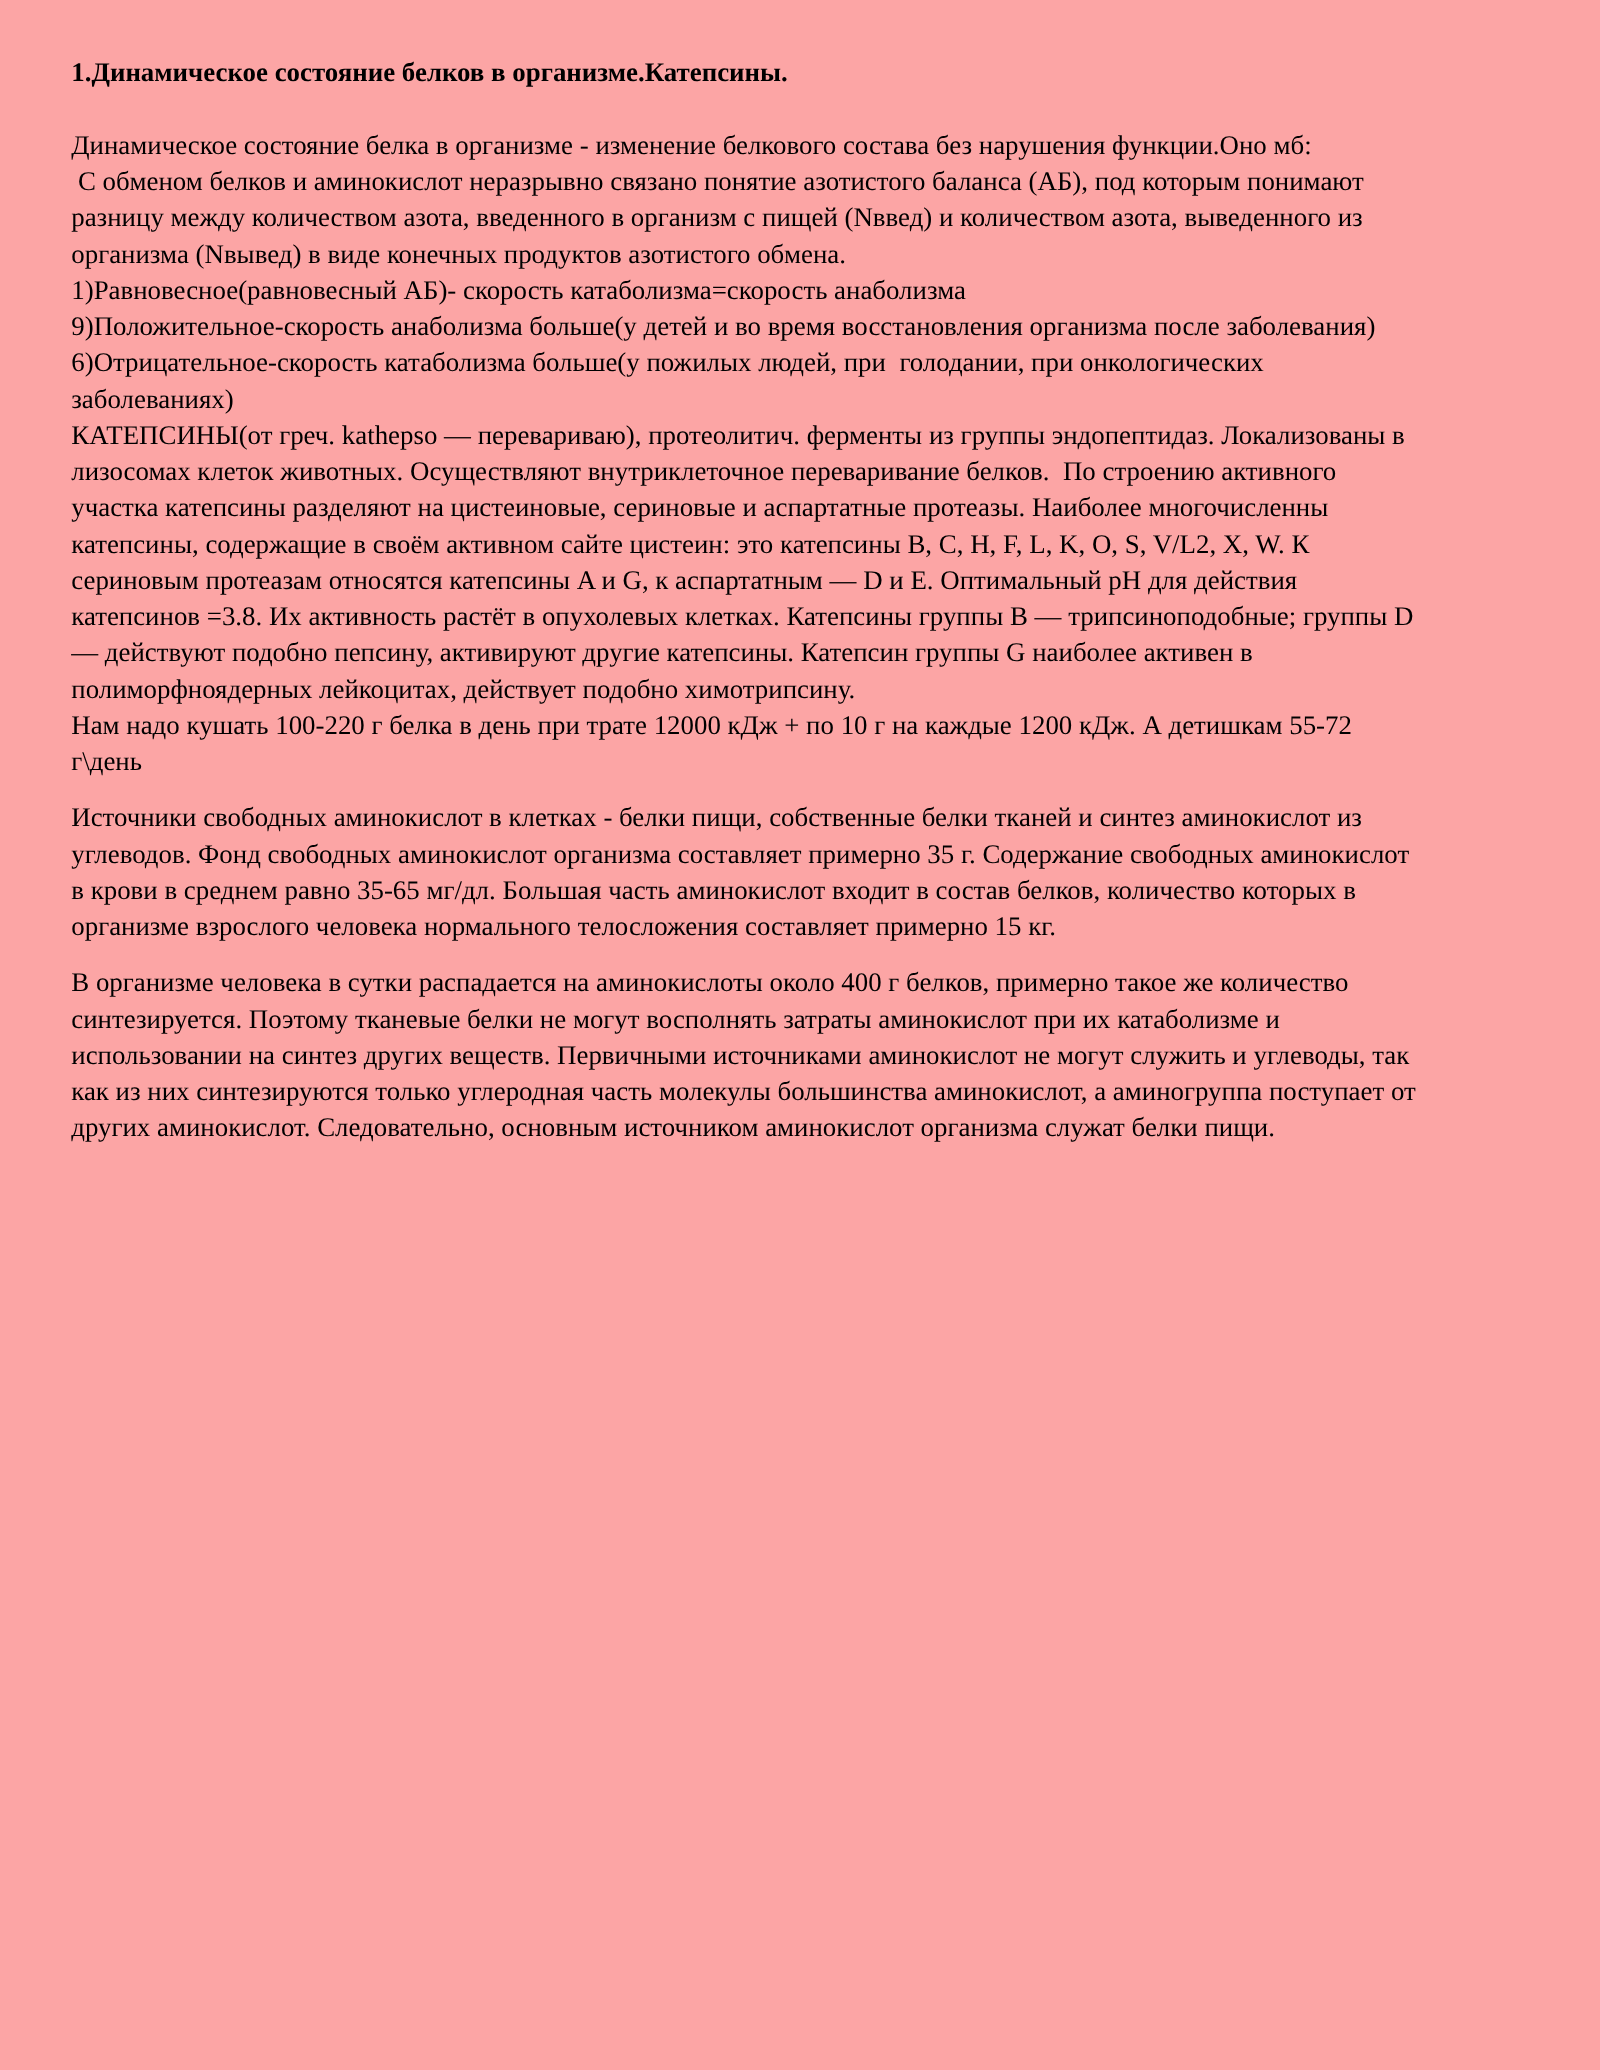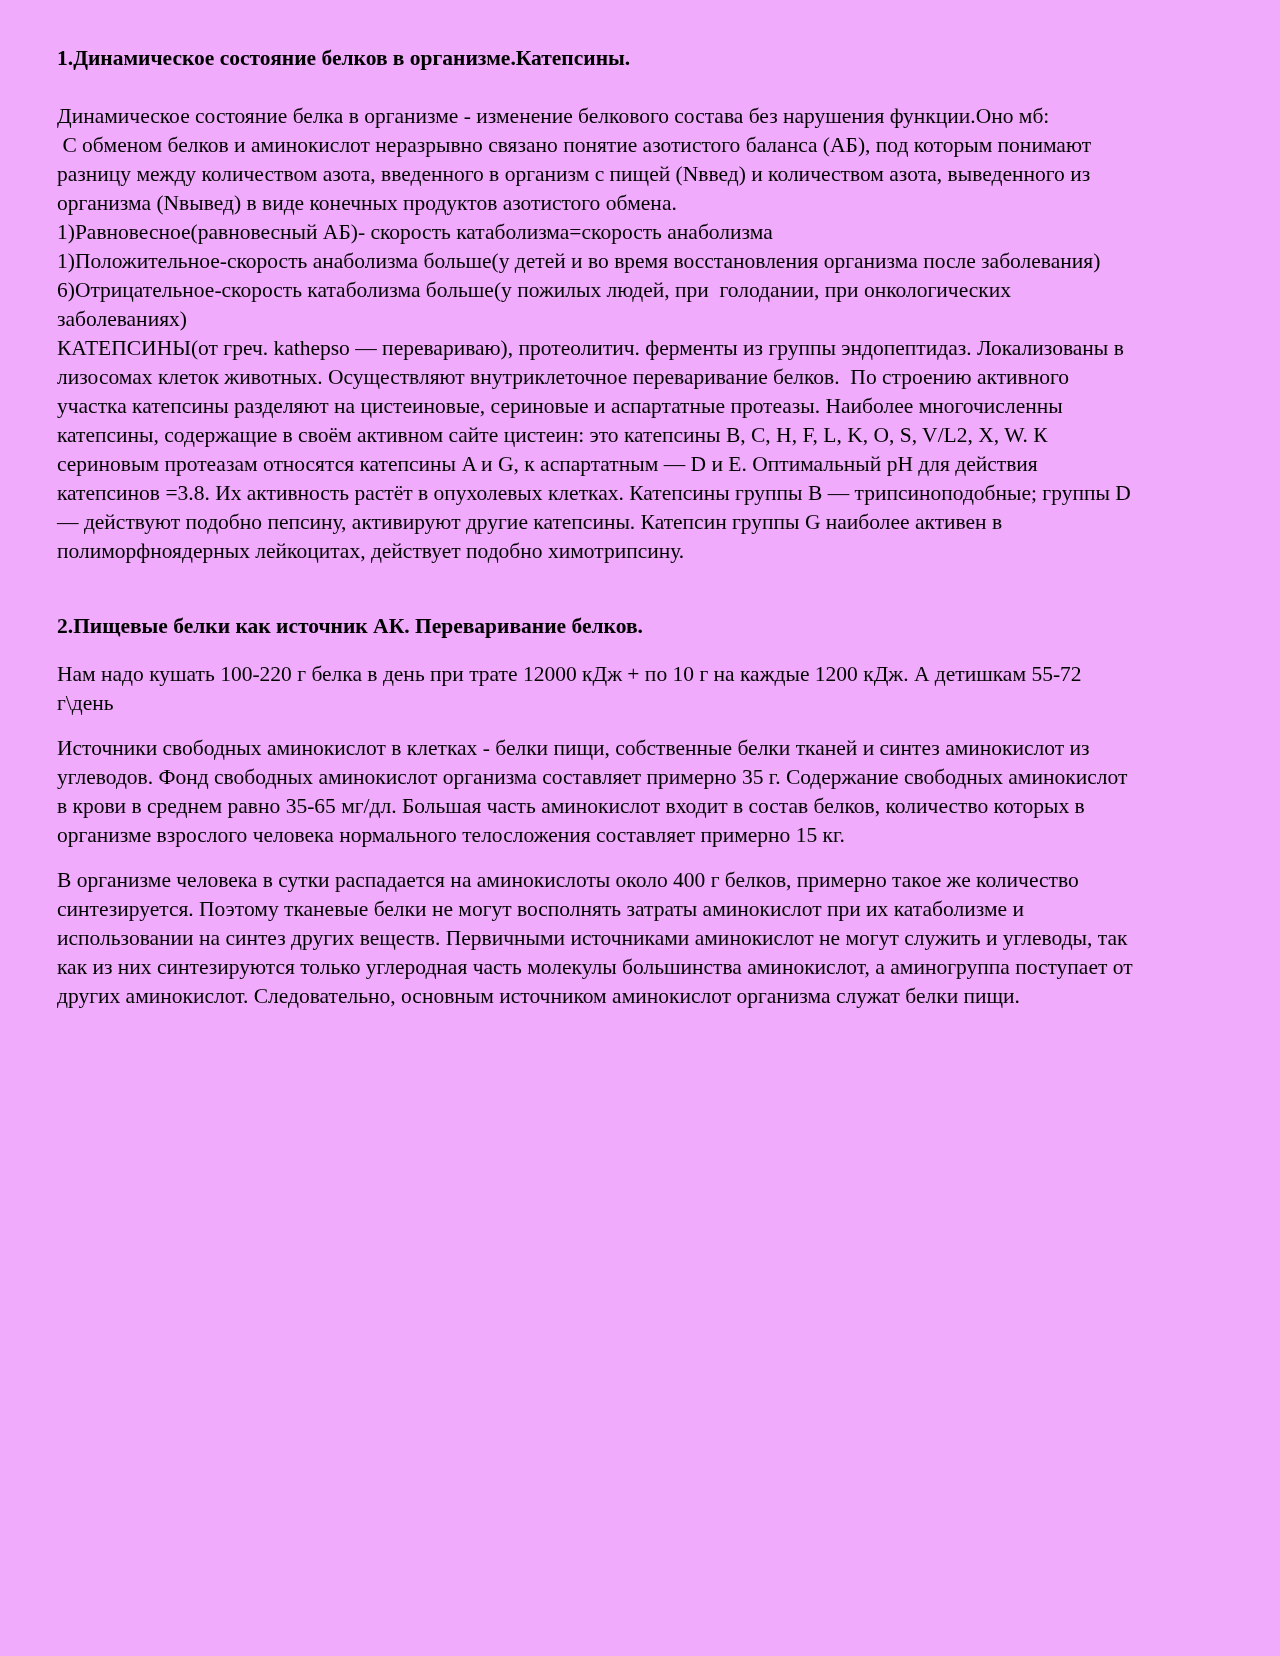--- a/index.html
+++ b/index.html
@@ -13,21 +13,21 @@
     height: 1656px;
     font-family: "Liberation Serif", "DejaVu Serif", serif;
     color: #000000;
     -webkit-font-smoothing: antialiased;
   }
   .page {
     box-sizing: border-box;
     width: 1280px;
     min-height: 1656px;
     padding: 44px 145px 40px 57px;
-    background: #f0abfc;
+    background: #fca5a5;
   }
   h1.doc-heading {
     font-size: 21.5px;
     line-height: 29px;
     font-weight: bold;
     margin: 0 0 29px 0;
     white-space: pre-wrap;
   }
   h1.doc-heading.second {
     margin: 46px 0 19px 0;
@@ -49,26 +49,25 @@
 <body>
 
 <div class="page">
 
   <h1 class="doc-heading">1.Динамическое состояние белков в организме.Катепсины.</h1>
 
   <div class="tight-block">
     <p>Динамическое состояние белка в организме - изменение белкового состава без нарушения функции.Оно мб:</p>
     <p> С обменом белков и аминокислот неразрывно связано понятие азотистого баланса (АБ), под которым понимают разницу между количеством азота, введенного в организм с пищей (Nввед) и количеством азота, выведенного из организма (Nвывед) в виде конечных продуктов азотистого обмена.</p>
     <p>1)Равновесное(равновесный АБ)- скорость катаболизма=скорость анаболизма</p>
-    <p>1)Положительное-скорость анаболизма больше(у детей и во время восстановления организма после заболевания)</p>
+    <p>9)Положительное-скорость анаболизма больше(у детей и во время восстановления организма после заболевания)</p>
     <p>6)Отрицательное-скорость катаболизма больше(у пожилых людей, при  голодании, при онкологических заболеваниях)</p>
     <p>КАТЕПСИНЫ(от греч. kathepso — перевариваю), протеолитич. ферменты из группы эндопептидаз. Локализованы в лизосомах клеток животных. Осуществляют внутриклеточное переваривание белков.  По строению активного участка катепсины разделяют на цистеиновые, сериновые и аспартатные протеазы. Наиболее многочисленны катепсины, содержащие в своём активном сайте цистеин: это катепсины B, C, H, F, L, K, O, S, V/L2, X, W. К сериновым протеазам относятся катепсины A и G, к аспартатным — D и E. Оптимальный pH для действия катепсинов =3.8. Их активность растёт в опухолевых клетках. Катепсины группы B — трипсиноподобные; группы D — действуют подобно пепсину, активируют другие катепсины. Катепсин группы G наиболее активен в полиморфноядерных лейкоцитах, действует подобно химотрипсину.</p>
   </div>
 
-  <h1 class="doc-heading second">2.Пищевые белки как источник АК. Переваривание белков.</h1>
 
   <div class="spaced-block">
     <p>Нам надо кушать 100-220 г белка в день при трате 12000 кДж + по 10 г на каждые 1200 кДж. А детишкам 55-72 г\день</p>
     <p>Источники свободных аминокислот в клетках - белки пищи, собственные белки тканей и синтез аминокислот из углеводов. Фонд свободных аминокислот организма составляет примерно 35 г. Содержание свободных аминокислот в крови в среднем равно 35-65 мг/дл. Большая часть аминокислот входит в состав белков, количество которых в организме взрослого человека нормального телосложения составляет примерно 15 кг.</p>
     <p>В организме человека в сутки распадается на аминокислоты около 400 г белков, примерно такое же количество синтезируется. Поэтому тканевые белки не могут восполнять затраты аминокислот при их катаболизме и использовании на синтез других веществ. Первичными источниками аминокислот не могут служить и углеводы, так как из них синтезируются только углеродная часть молекулы большинства аминокислот, а аминогруппа поступает от других аминокислот. Следовательно, основным источником аминокислот организма служат белки пищи.</p>
   </div>
 
 </div>
 
 </body></html>

